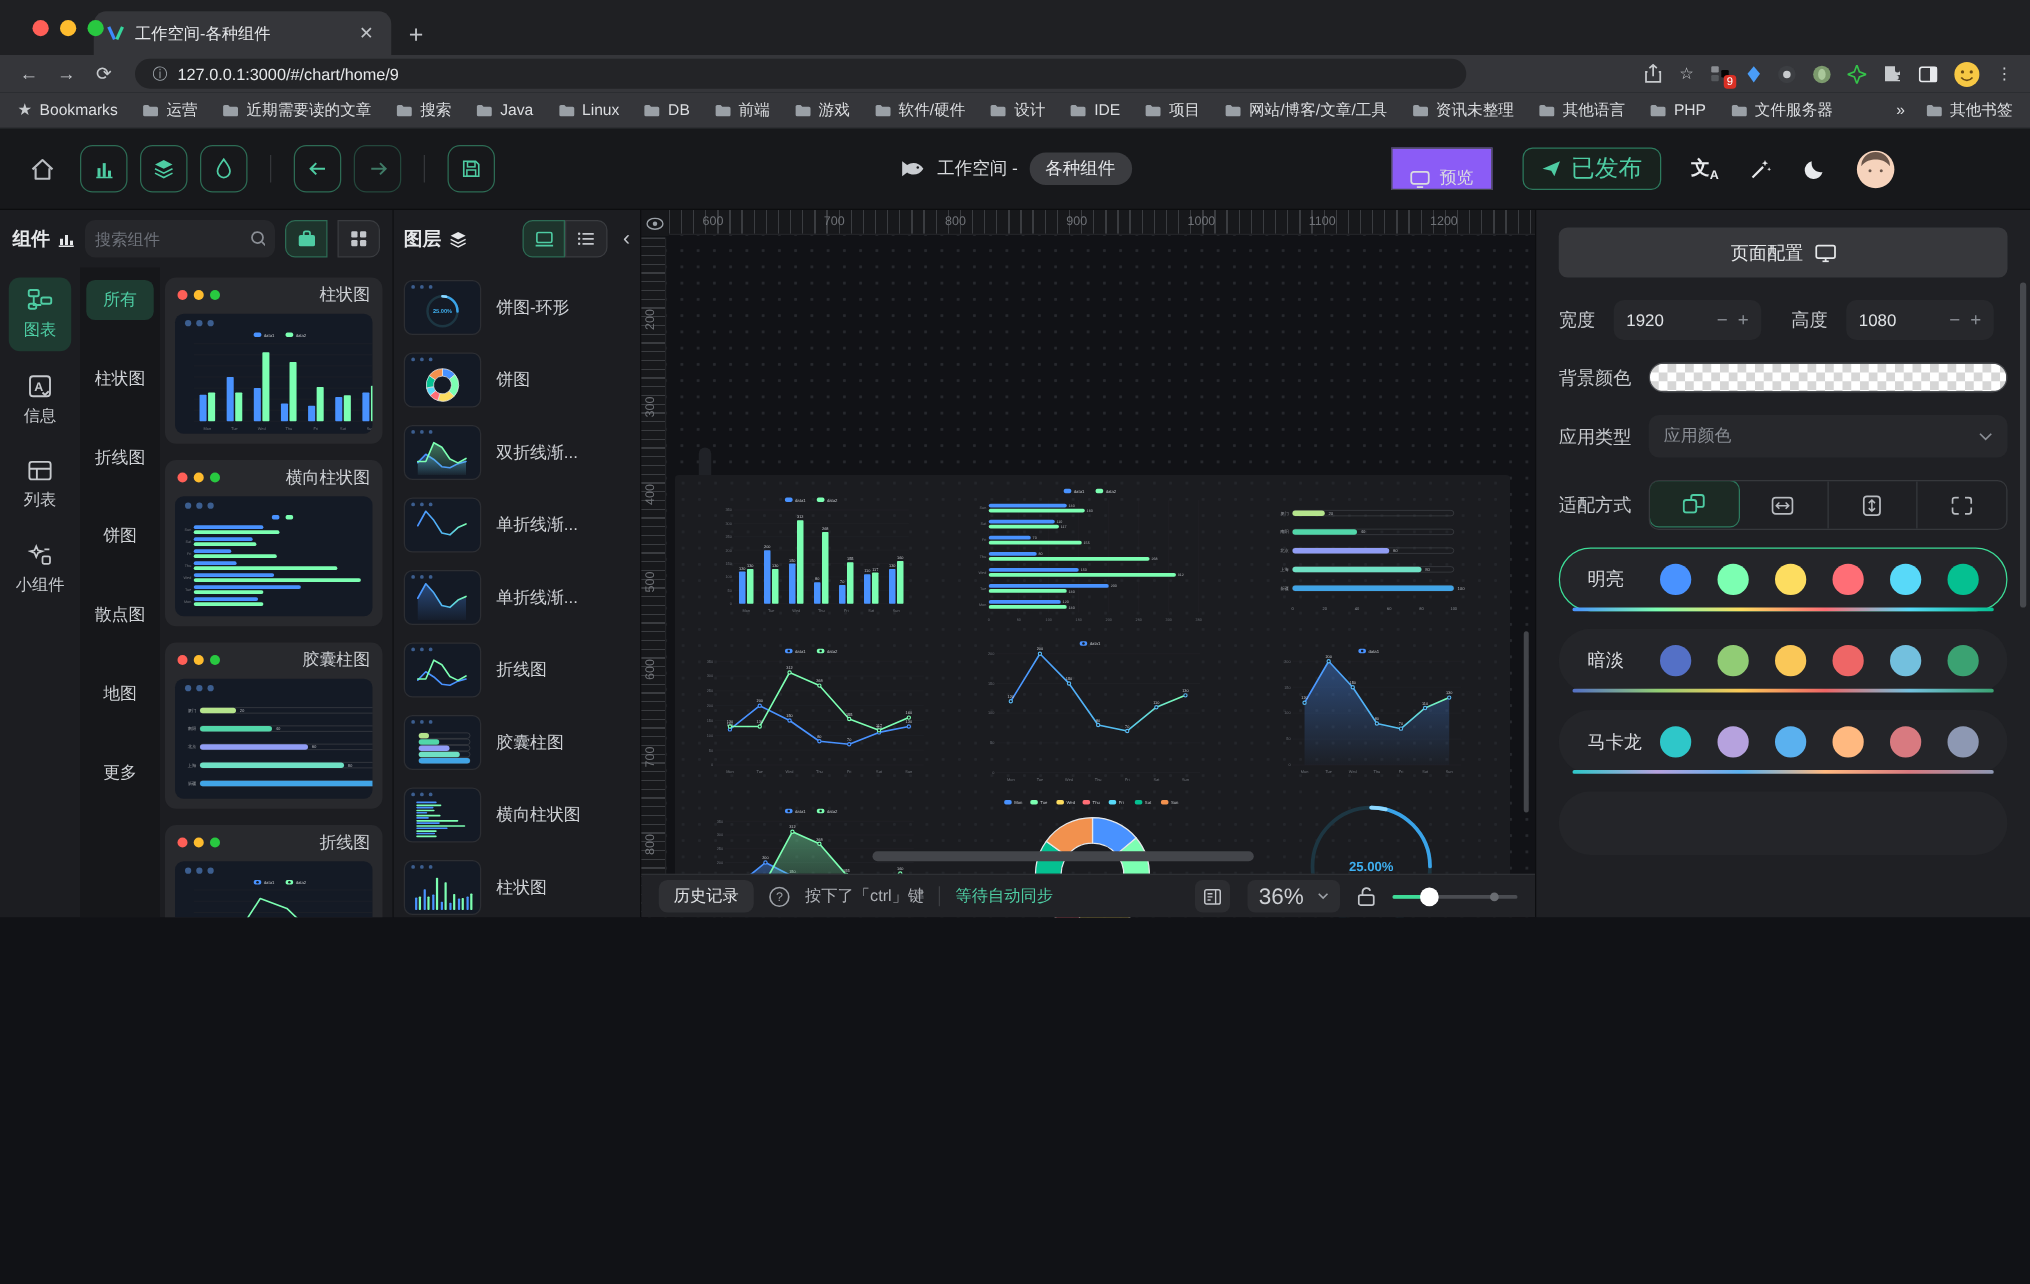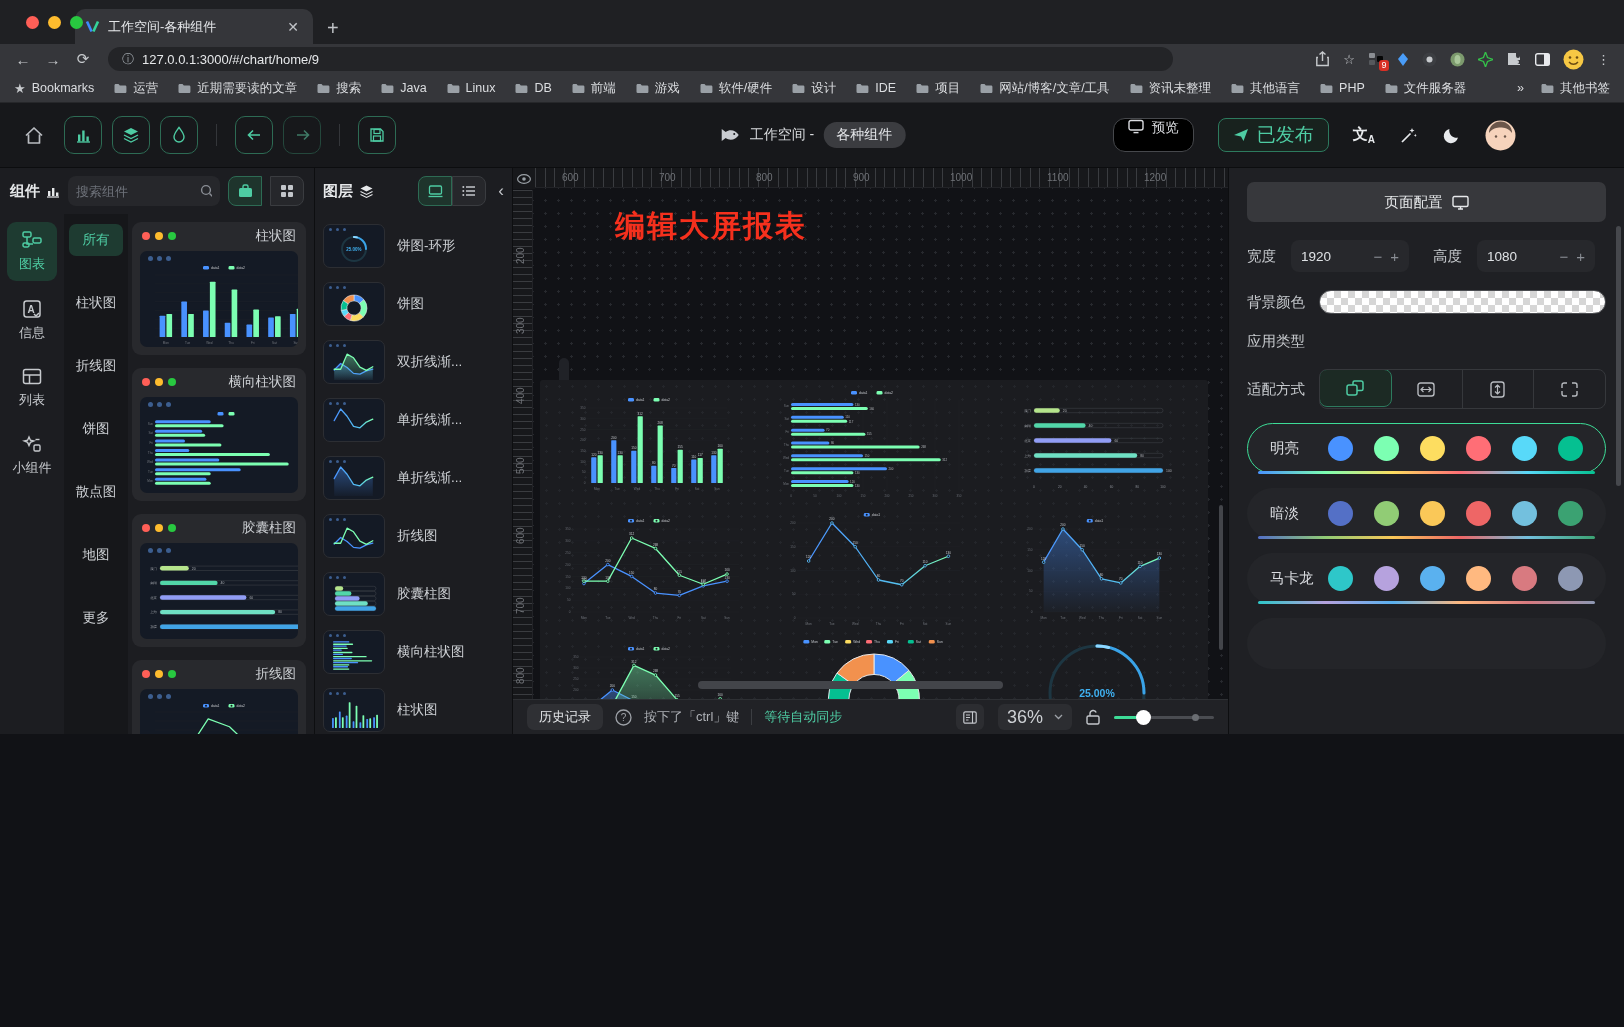--- a/index.html
+++ b/index.html
@@ -30,22 +30,22 @@
 .bm-star{color:#c7cacd;font-size:13px}
 
 .apptool{height:65px;background:#17181b;display:flex;align-items:center;padding:0 24px;flex:none;position:relative;border-bottom:1px solid #0c0d0f}
 .tool-left{display:flex;align-items:center;gap:10px}
 .tbtn{width:38px;height:38px;border:1px solid #2d6b54;border-radius:10px;display:flex;align-items:center;justify-content:center}
 .tbtn.dim{border-color:#24473c}
 .tdiv{width:1px;height:22px;background:#34363a;margin:0 8px}
 .center-title{position:absolute;left:50%;transform:translateX(-50%);display:flex;align-items:center;gap:9px;font-size:14px;color:#d9dbde}
 .ws-badge{background:#3b3c40;border-radius:14px;padding:4px 13px;color:#e3e5e8}
 .tool-right{margin-left:auto;display:flex;align-items:center;gap:24px;padding-right:84px}
-.btn-preview{display:flex;align-items:flex-start;gap:8px;border:1px solid #46484c;background:#000000;
- border-radius:12px;height:34px;padding:0 14px;color:#dadce0;font-size:13.5px}
+.btn-preview{display:flex;align-items:flex-end;gap:8px;border:1px solid #46484c;background:#8b5cf6;
+ border-radius:0;height:34px;padding:0 14px;color:#dadce0;font-size:13.5px}
 .btn-pub{display:flex;align-items:center;gap:8px;border:1px solid #2d7a5e;background:#18221e;
  border-radius:8px;height:34px;padding:0 14px;color:#4ecca3;font-size:19px}
 .wenA{color:#e8eaed;font-size:15px;font-weight:bold}
 .wenA small{font-size:10px;vertical-align:sub}
 
 .main{flex:1;display:flex;min-height:0}
 .comp-panel{width:315px;background:#1c1d21;border-right:1px solid #0d0e10;display:flex;flex-direction:column}
 .comp-head{height:46px;display:flex;align-items:center;padding:0 10px;gap:8px;flex:none}
 .comp-title{font-size:15px;font-weight:bold;color:#e6e8ea;display:flex;gap:6px;align-items:center}
 .searchbox{width:104px;height:30px;background:#26272b;border-radius:8px;display:flex;align-items:center;padding:0 8px;gap:4px;flex:1}
@@ -1099,21 +1099,20 @@
       <div class="ruler-v" id="rulerV">
           <span class="rnumv" style="top: 74px;">200</span>
           <span class="rnumv" style="top: 144px;">300</span>
           <span class="rnumv" style="top: 214px;">400</span>
           <span class="rnumv" style="top: 284px;">500</span>
           <span class="rnumv" style="top: 354px;">600</span>
           <span class="rnumv" style="top: 424px;">700</span>
           <span class="rnumv" style="top: 494px;">800</span>
           <span class="rnumv" style="top: 564px;">900</span>
         </div>
-      <div class="red-title">编辑大屏报表</div>
 
       <div class="board">
         <div class="cell">
             <div class="chartbox">
               <svg width="158" height="96" viewBox="0 0 158 96" font-family="'Liberation Sans',sans-serif">
                 <rect x="56" y="3" width="6" height="3.6" fill="#4992ff" rx="1.4"></rect>
                 <text x="64" y="6.3" font-size="3.4" fill="#c3c6cb" text-anchor="start">data1</text>
                 <rect x="81.5" y="3" width="6" height="3.6" fill="#7cffb2" rx="1.4"></rect>
                 <text x="89.5" y="6.3" font-size="3.4" fill="#c3c6cb" text-anchor="start">data2</text>
                 <line x1="15" y1="88" x2="155" y2="88" stroke="#24262b" stroke-width="0.35"></line>
@@ -1635,20 +1634,26 @@
       </div>
 
 
       <div class="cfg-row">
         <span class="cfg-label">背景颜色</span>
         <span class="swatch"></span>
       </div>
 
       <div class="cfg-row">
         <span class="cfg-label">应用类型</span>
+        <span class="selbox">
+            <span>应用颜色</span>
+            <svg width="11" height="7">
+              <path d="M1 1l4.5 4.5L10 1" stroke="#8a8e95" stroke-width="1.4" fill="none"></path>
+            </svg>
+          </span>
       </div>
 
 
       <div class="cfg-row">
         <span class="cfg-label">适配方式</span>
         <span class="fitgroup">
           <span class="fitbtn on">
               <svg width="18" height="16">
                 <rect x="1" y="5" width="10" height="10" rx="2" stroke="#4ecca3" stroke-width="1.5" fill="none"></rect>
                 <path d="M7 5V2.5A1.5 1.5 0 0 1 8.5 1H15a2 2 0 0 1 2 2v6a1.5 1.5 0 0 1-1.5 1.5H11" stroke="#4ecca3" stroke-width="1.5" fill="none"></path>

